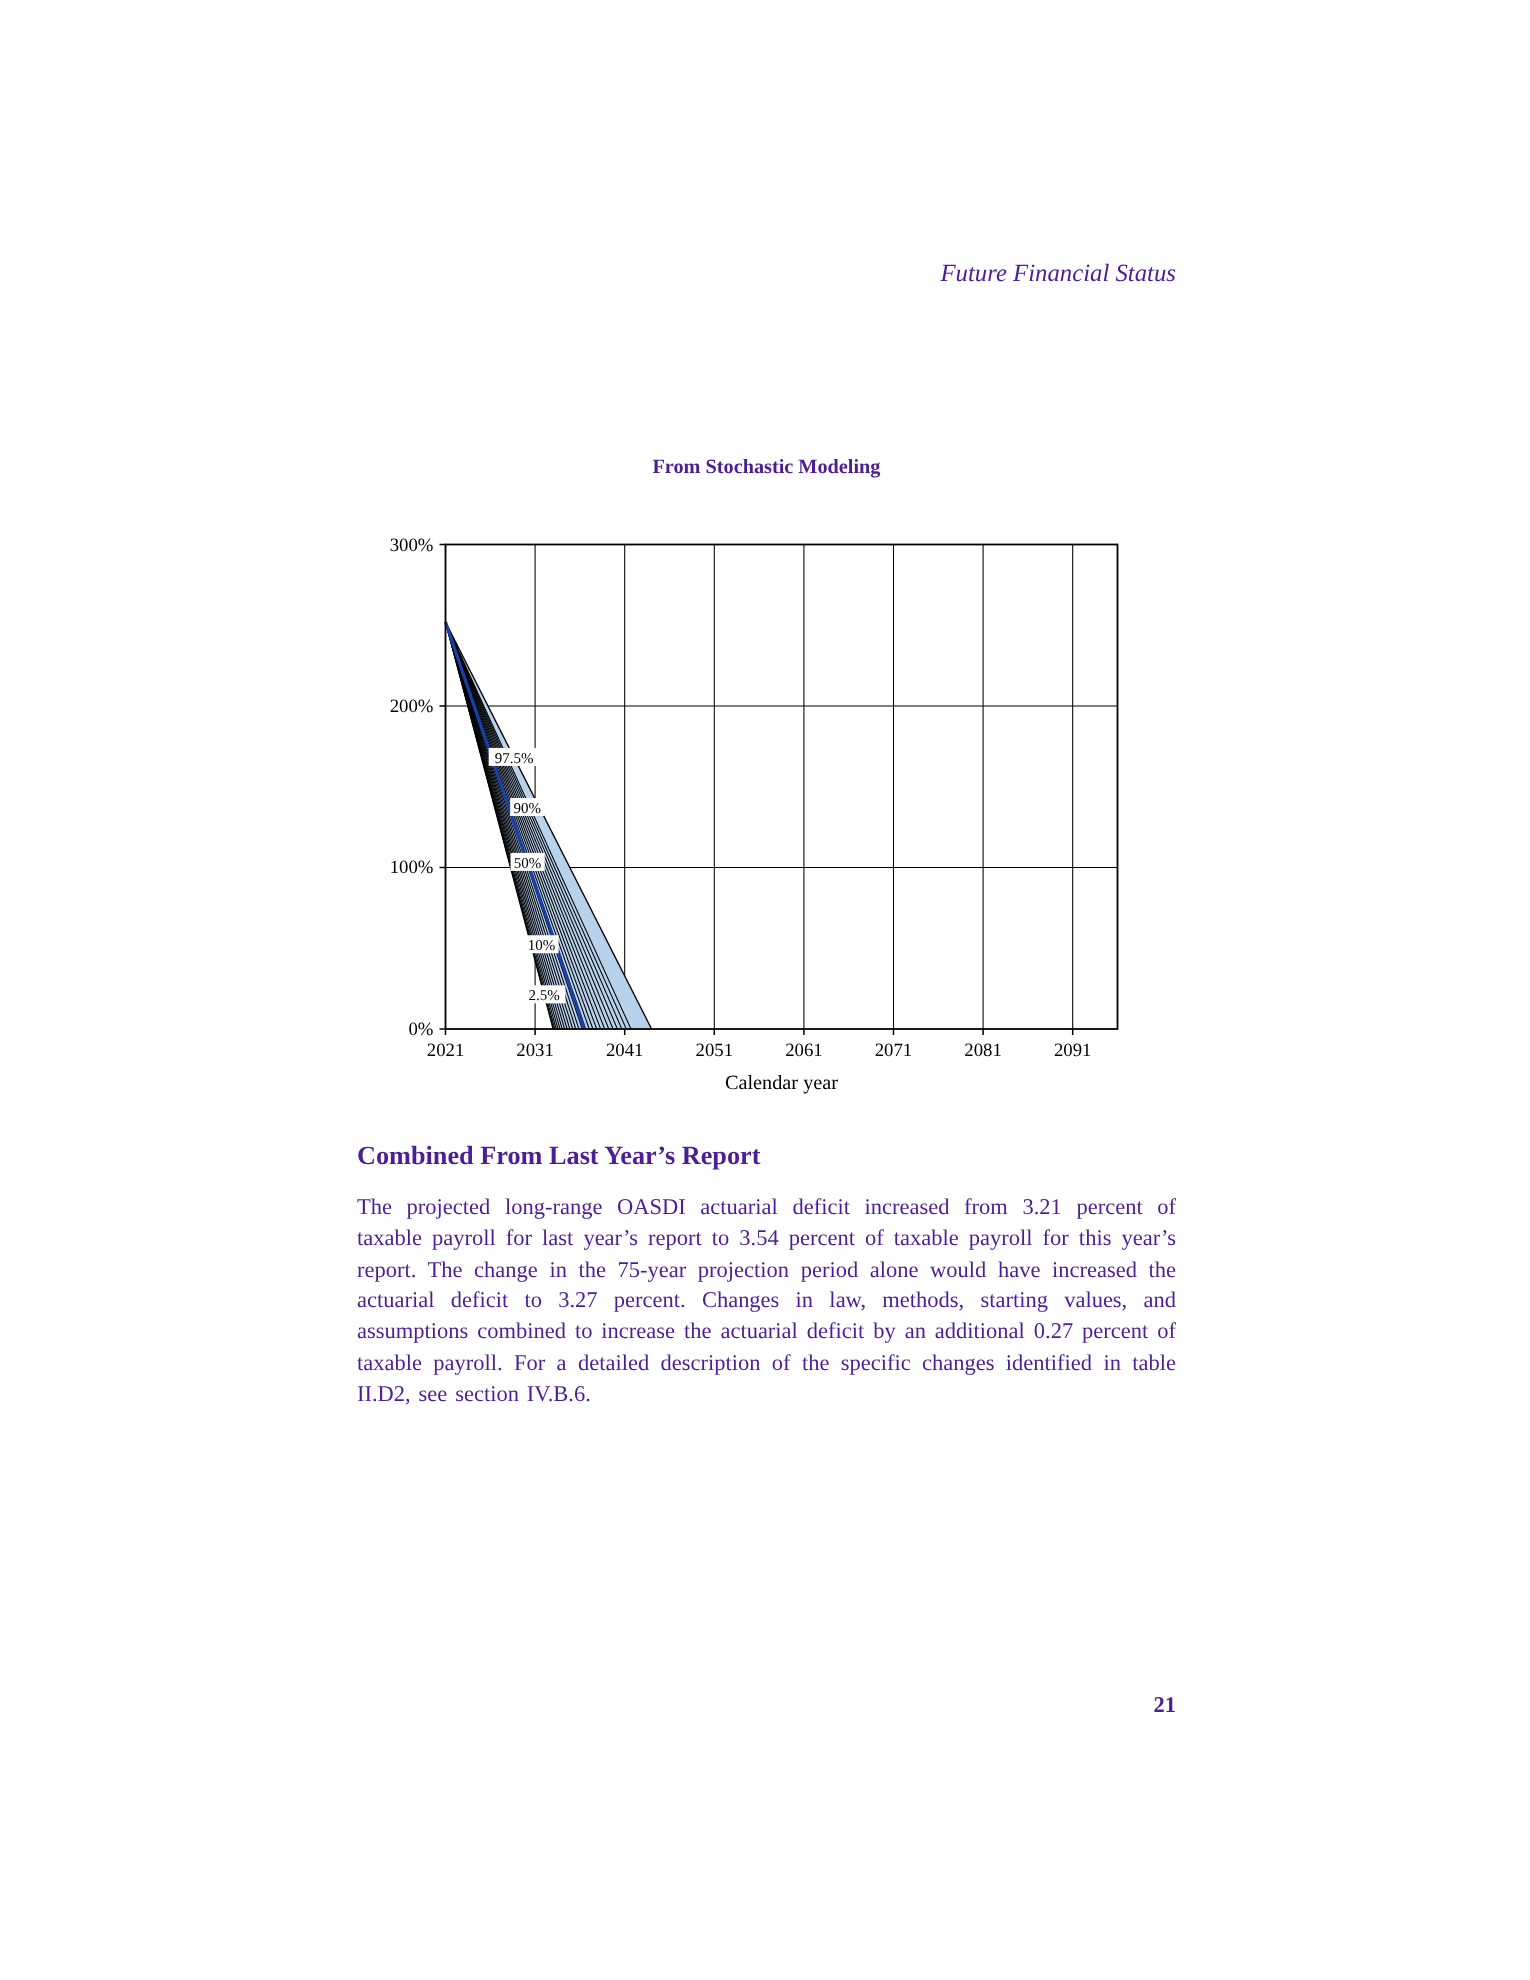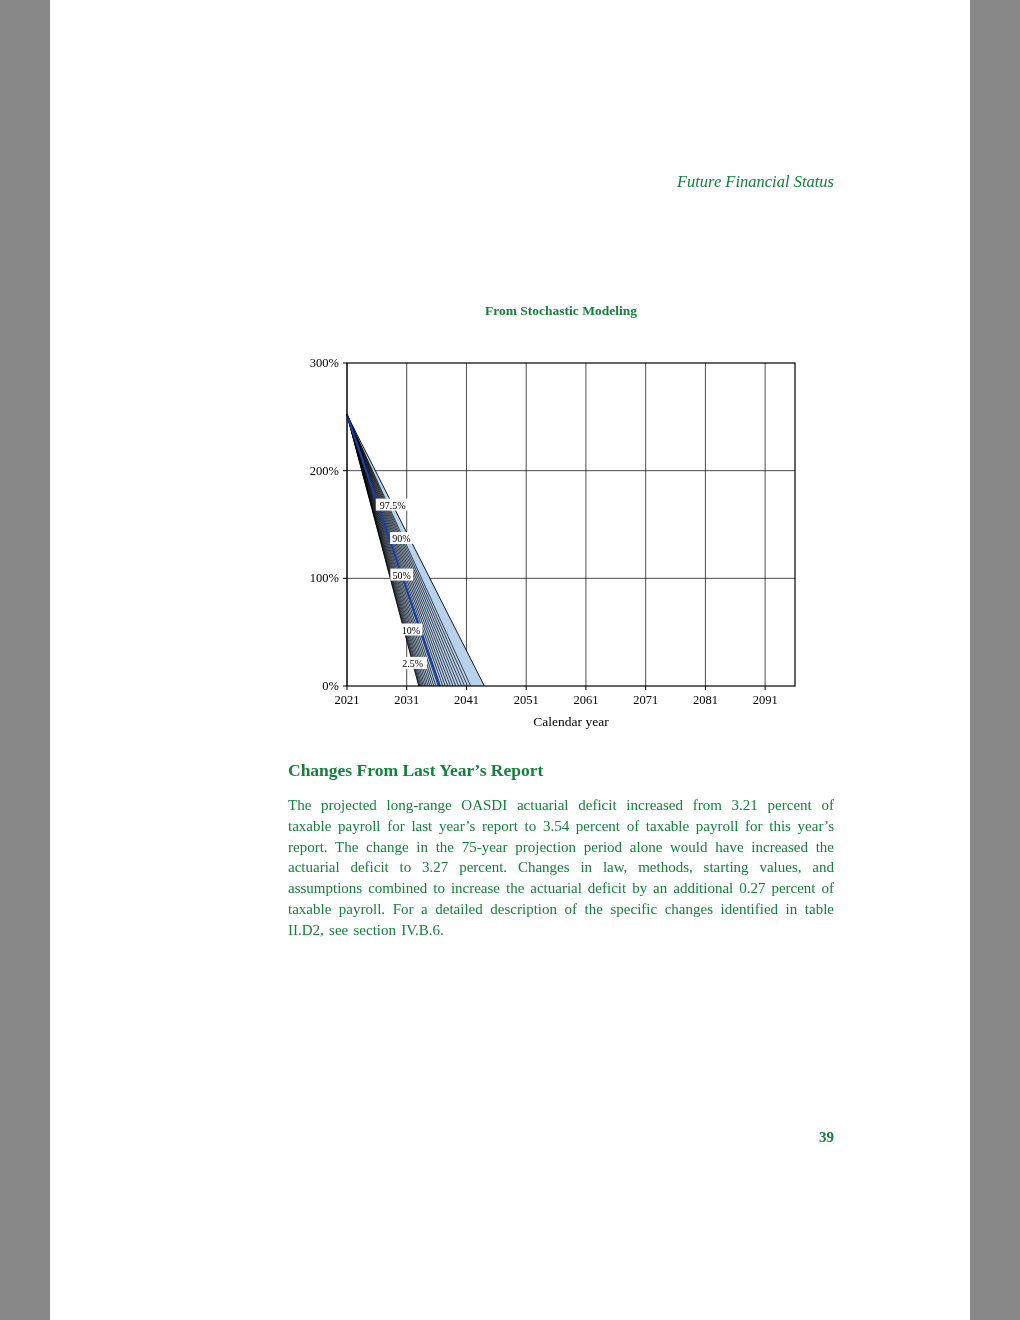--- a/index.html
+++ b/index.html
@@ -1,21 +1,21 @@
 <!DOCTYPE html>
 <html><head>
 <meta charset="utf-8">
 <style>
   html,body{margin:0;padding:0;background:#888;}
   .page{
     position:relative;
-    width:920px;height:1320px;
+    width:1020px;height:1320px;
     background:#ffffff;
     font-family:"Liberation Serif","DejaVu Serif",serif;
-    color:#15803d;
+    color:#4c1d95;
     margin:0 auto;
     overflow:hidden;
   }
   .running-header{
     position:absolute;left:238px;top:172px;width:546px;
     text-align:right;font-style:italic;font-size:16.5px;
   }
   .intro{
     position:absolute;left:238px;top:219px;width:546px;
     font-size:16.5px;line-height:21px;margin:0;
@@ -129,19 +129,19 @@
         <text x="121.00000000000038" y="281.5133333333333" text-anchor="middle" font-size="10">10%</text>
         <rect x="100.34370370370434" y="216.60333333333335" width="22.799999999999997" height="12" fill="#ffffff"></rect>
         <text x="111.74370370370433" y="226.60333333333335" text-anchor="middle" font-size="10">50%</text>
         <rect x="100.11851851851836" y="179.99666666666667" width="22.799999999999997" height="12" fill="#ffffff"></rect>
         <text x="111.51851851851835" y="189.99666666666667" text-anchor="middle" font-size="10">90%</text>
         <rect x="85.795555555556" y="146.62" width="34" height="12" fill="#ffffff"></rect>
         <text x="102.795555555556" y="156.62" text-anchor="middle" font-size="10">97.5%</text>
       </svg>
   </div>
 
-  <h2 class="section-heading">Changes From Last Year’s Report</h2>
+  <h2 class="section-heading">Combined From Last Year’s Report</h2>
 
   <p class="body-text">The projected long-range OASDI actuarial deficit increased from 3.21 percent of taxable payroll for last year’s report to 3.54 percent of taxable payroll for this year’s report. The change in the 75-year projection period alone would have increased the actuarial deficit to 3.27 percent. Changes in law, methods, starting values, and assumptions combined to increase the actuarial deficit by an additional 0.27 percent of taxable payroll. For a detailed description of the specific changes identified in table II.D2, see section IV.B.6.</p>
 
-  <div class="page-number">39</div>
+  <div class="page-number">21</div>
 
 </div>
 
 </body></html>

